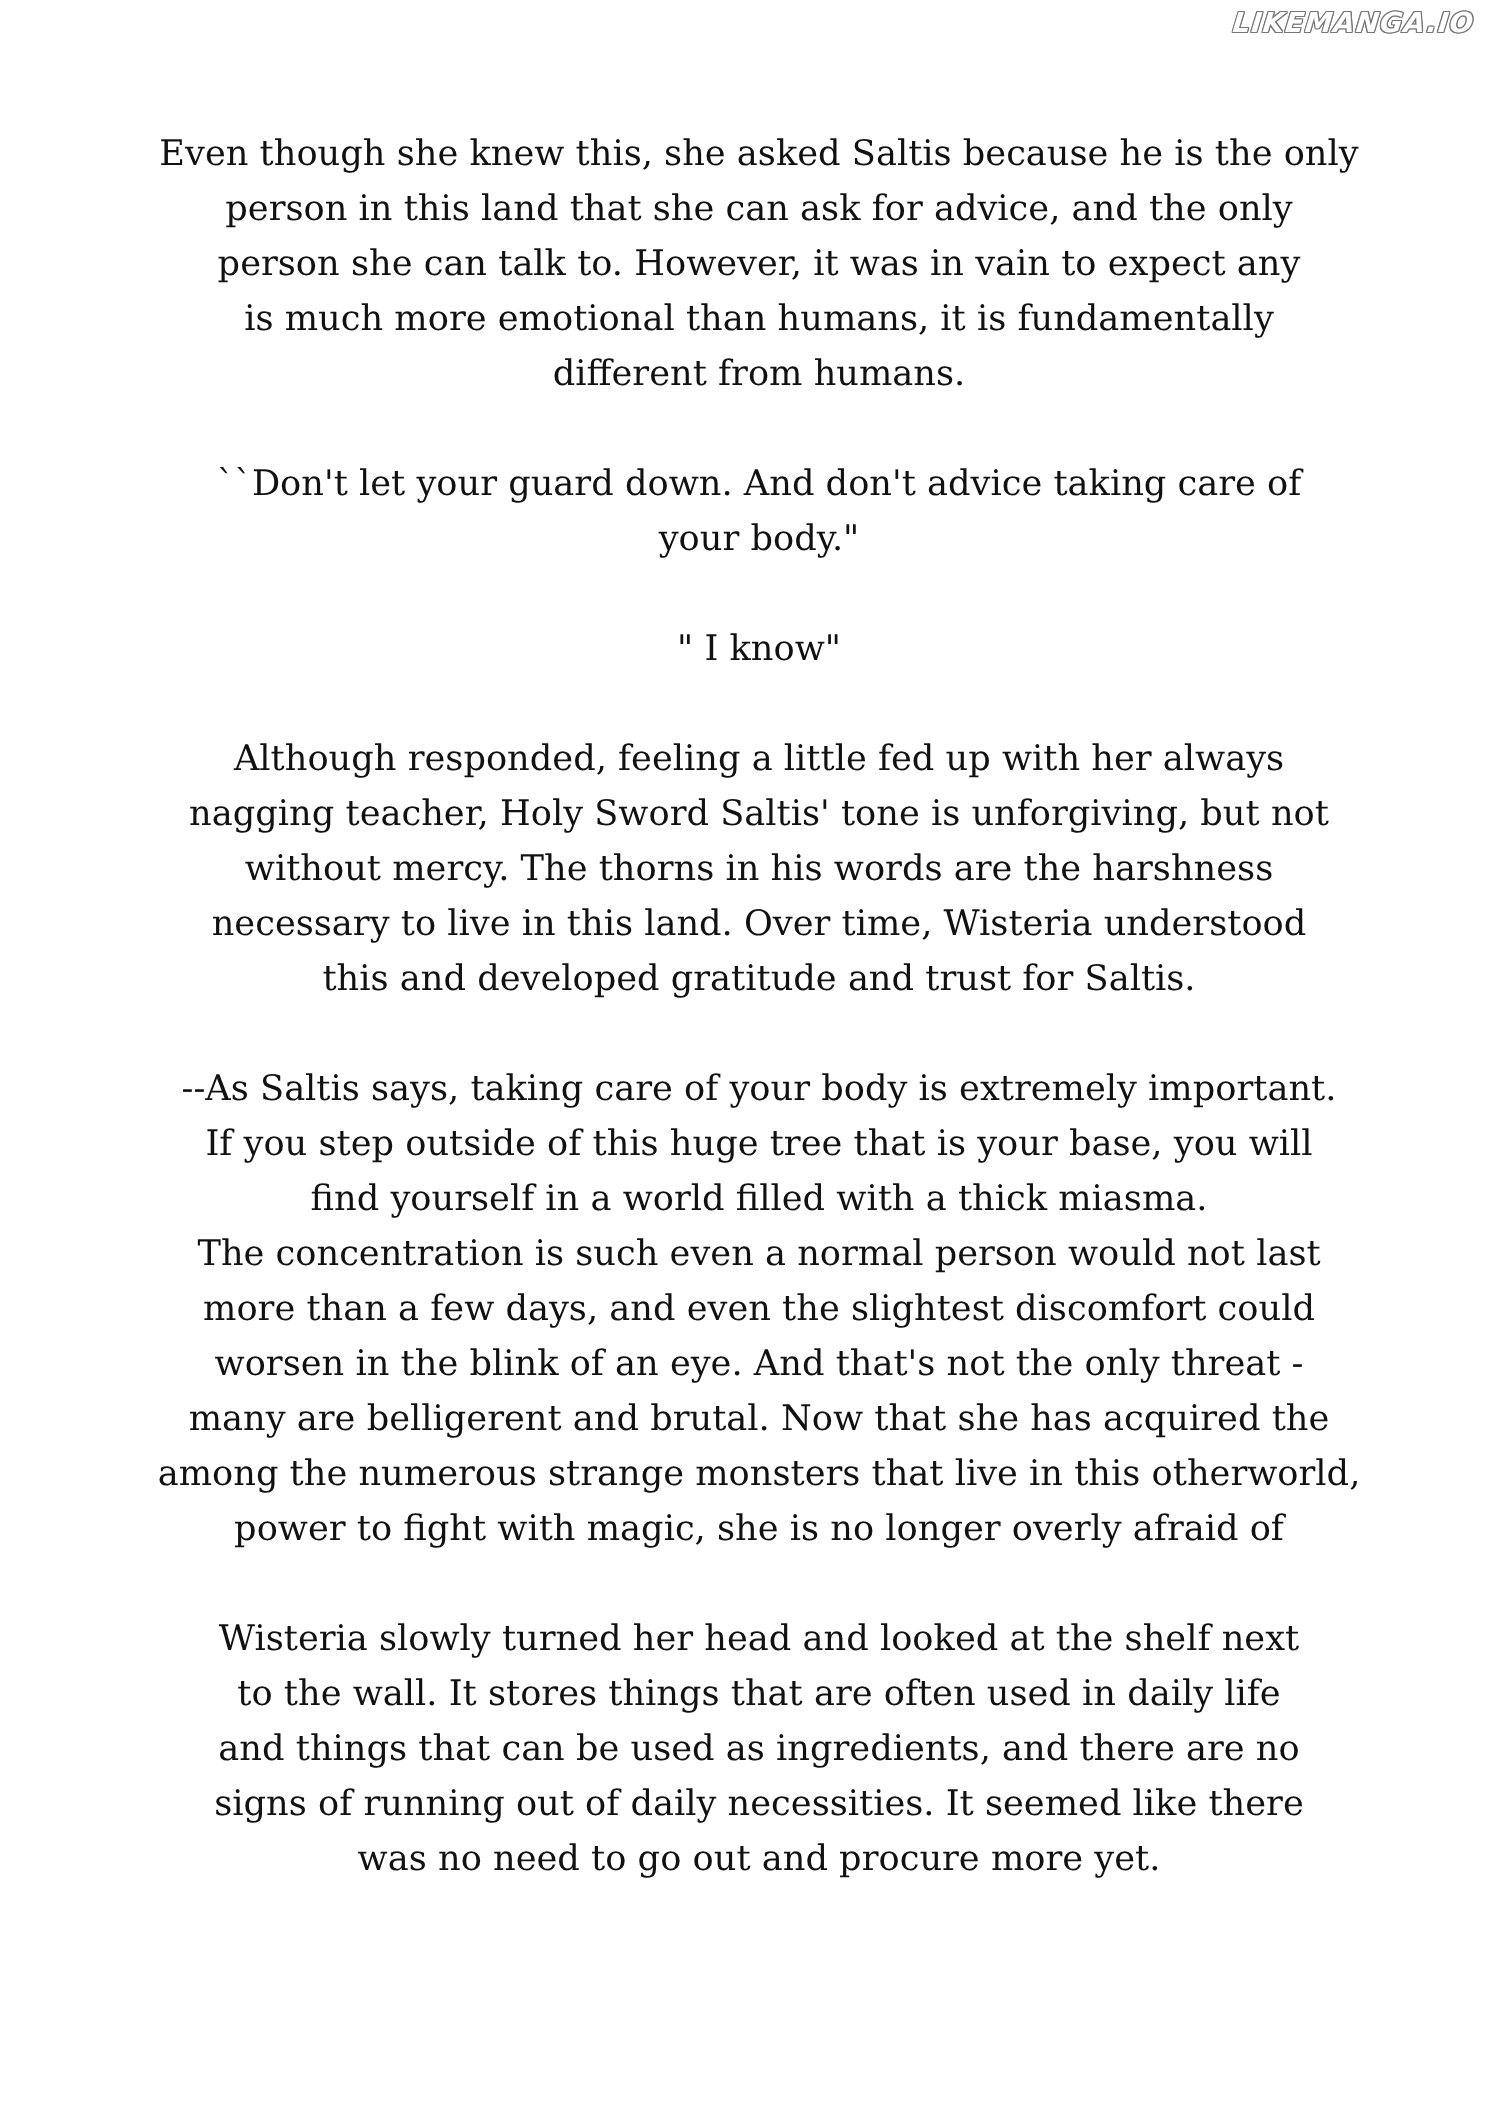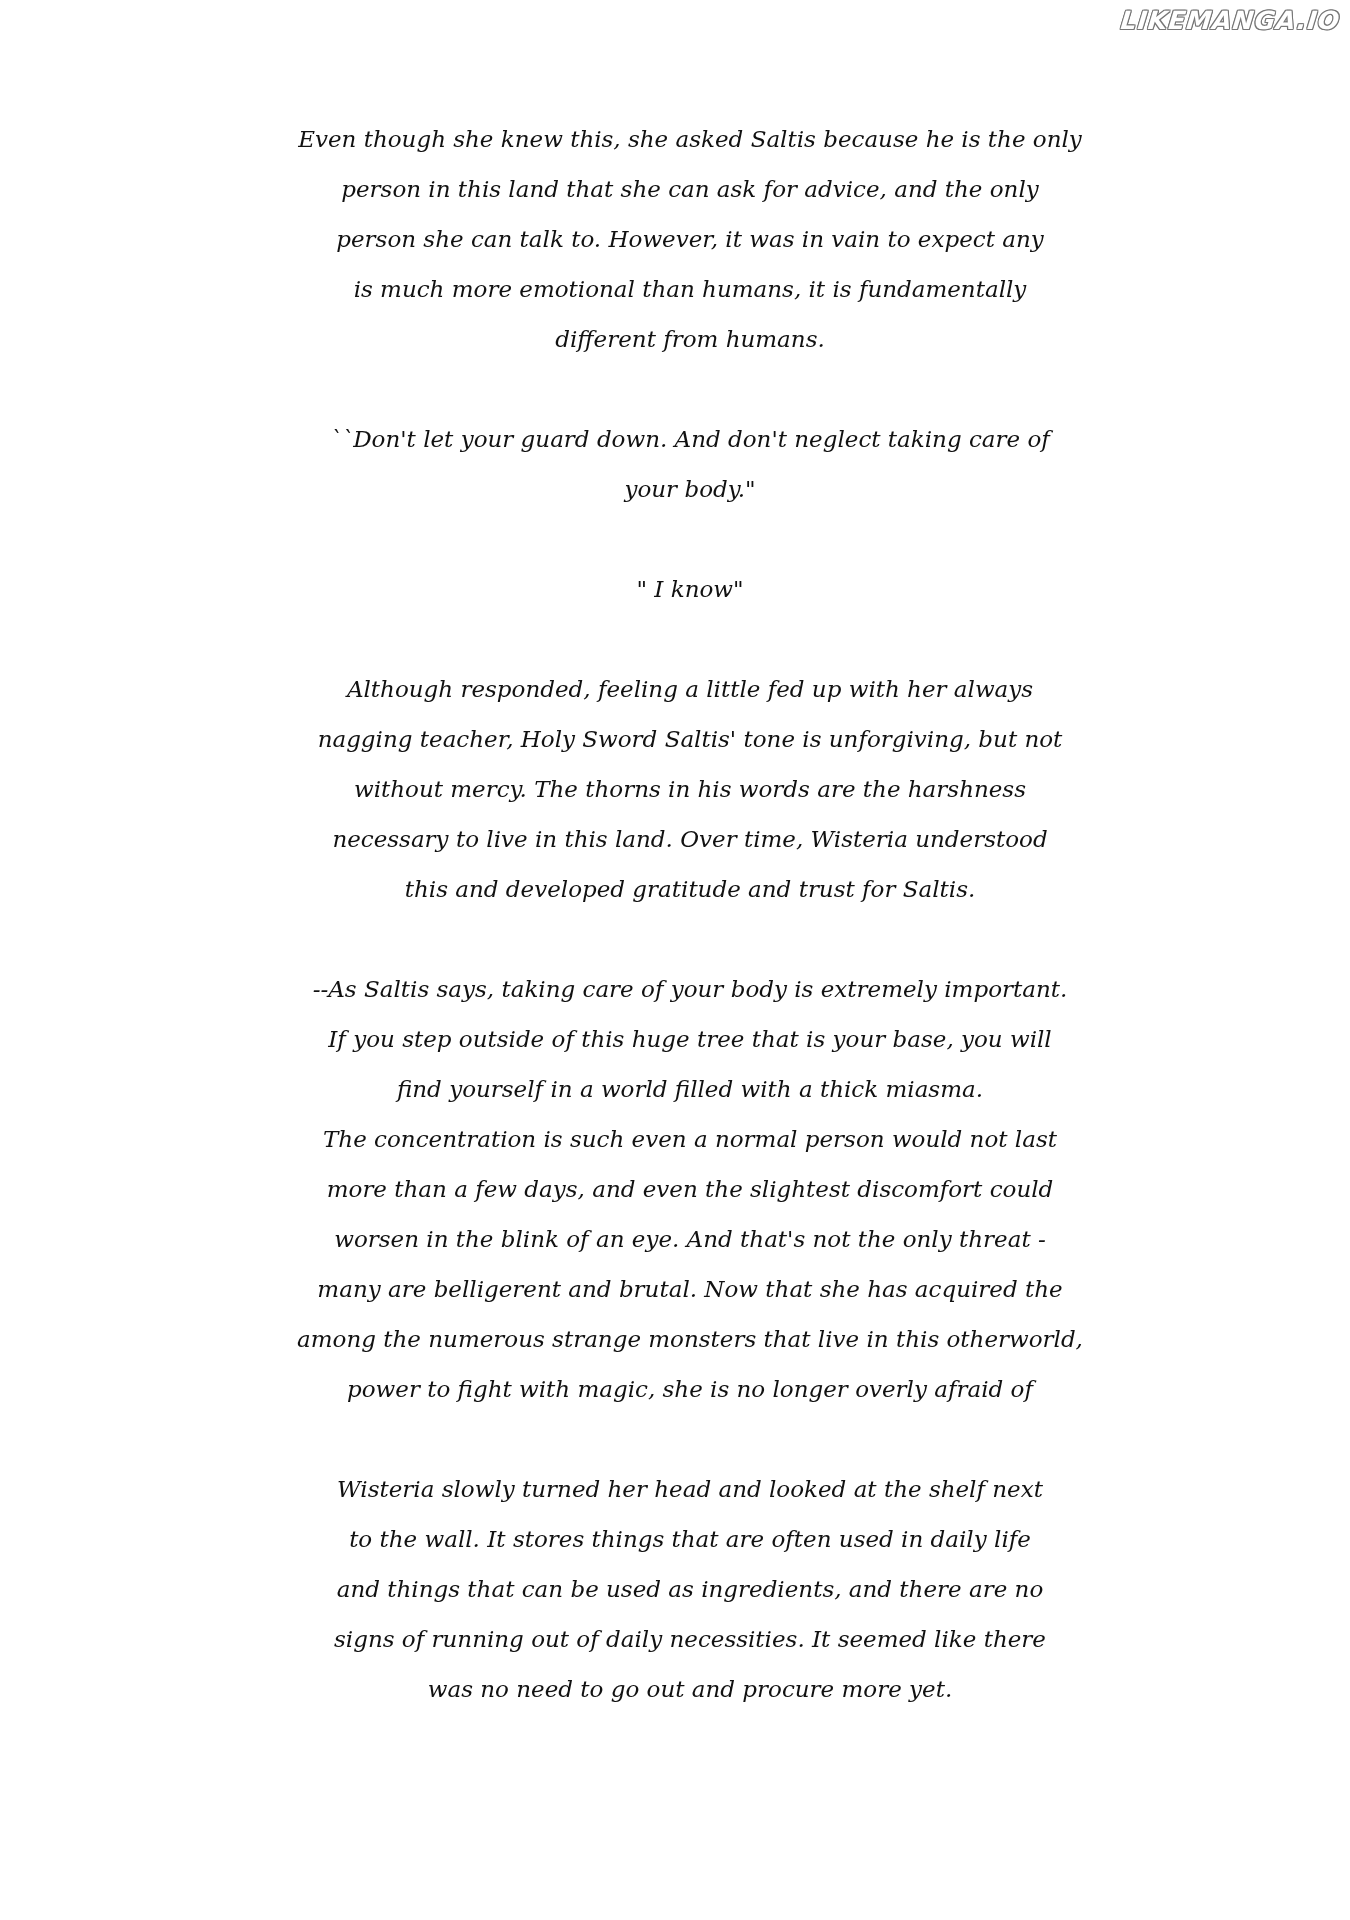--- a/index.html
+++ b/index.html
@@ -31,24 +31,23 @@
       transform: skewX(-6deg);
       white-space: nowrap;
     }
     .page {
       position: absolute;
       left: 30px;
       top: 114px;
       width: 1320px;
       text-align: center;
       font-family: "DejaVu Serif", serif;
-      font-size: 23px;
+      font-size: 32px;
       line-height: 50px;
       color: #111111;
-      font-style: italic;
     }
     .para {
       margin: 0 0 50px 0;
     }
     .line {
       display: block;
       white-space: nowrap;
       height: 50px;
     }
   </style>
@@ -61,21 +60,21 @@
 
   <p class="para">
     <span class="line">Even though she knew this, she asked Saltis because he is the only</span>
     <span class="line">person in this land that she can ask for advice, and the only</span>
     <span class="line">person she can talk to. However, it was in vain to expect any</span>
     <span class="line">is much more emotional than humans, it is fundamentally</span>
     <span class="line">different from humans.</span>
   </p>
 
   <p class="para">
-    <span class="line">``Don't let your guard down. And don't neglect taking care of</span>
+    <span class="line">``Don't let your guard down. And don't advice taking care of</span>
     <span class="line">your body."</span>
   </p>
 
   <p class="para">
     <span class="line">" I know"</span>
   </p>
 
   <p class="para">
     <span class="line">Although responded, feeling a little fed up with her always</span>
     <span class="line">nagging teacher, Holy Sword Saltis' tone is unforgiving, but not</span>

